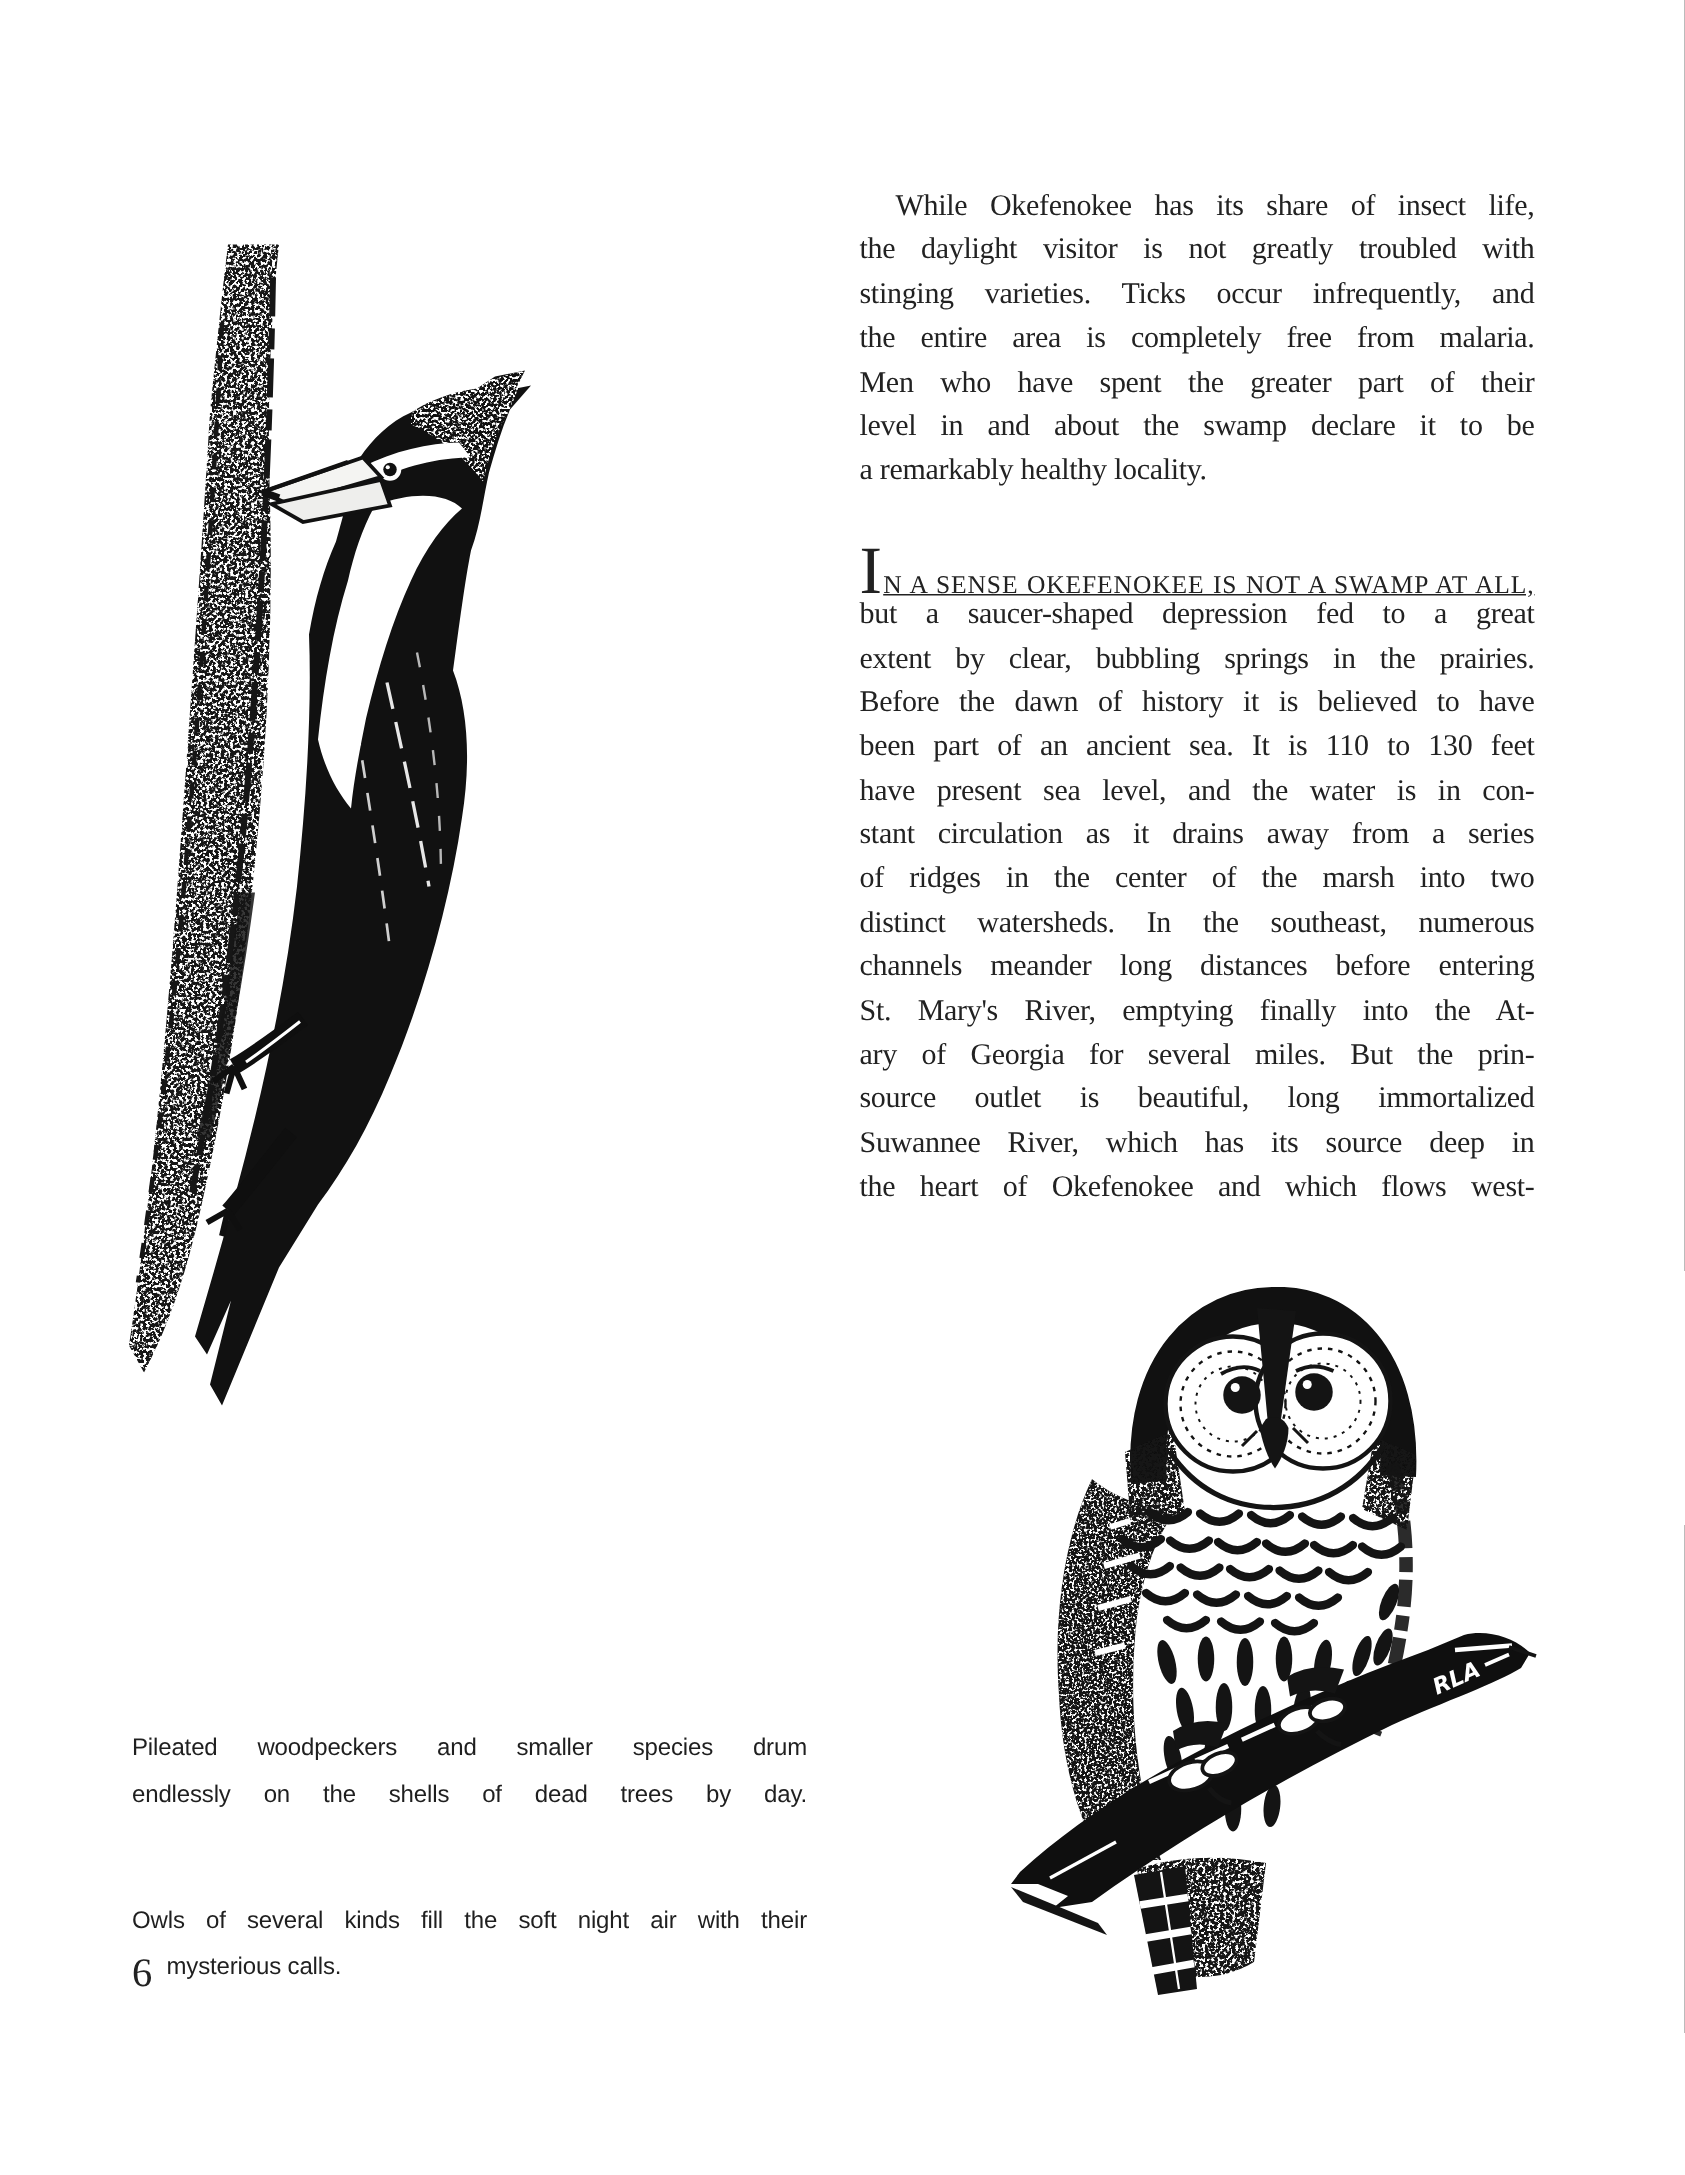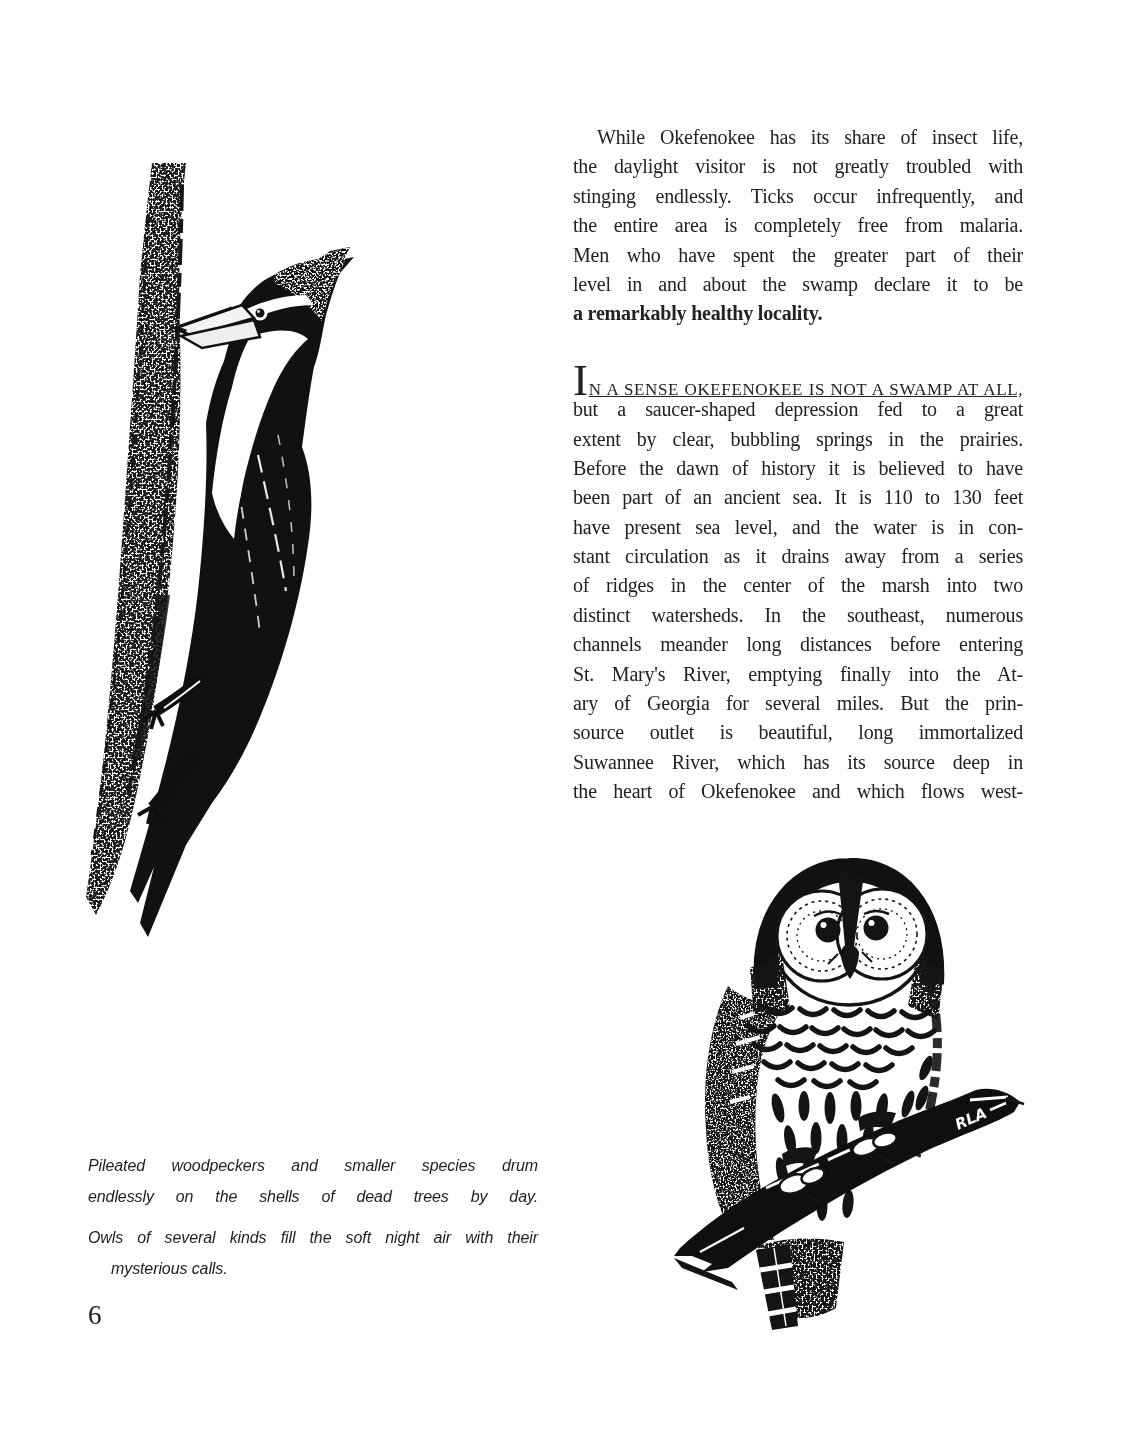--- a/index.html
+++ b/index.html
@@ -3,32 +3,32 @@
 <meta charset="utf-8">
 <style>
   html,body{margin:0;padding:0;background:#888;}
   .page{position:relative;width:1123px;height:1450px;background:#ffffff;overflow:hidden;
         font-family:"Liberation Serif","DejaVu Serif",serif;color:#222;}
   
   .main-col{position:absolute;left:573px;top:123px;width:450px;}
   .line{line-height:29.4px;height:29.4px;font-size:20px;letter-spacing:-0.2px;
         text-align:justify;text-align-last:justify;white-space:normal;}
   .line.indent{text-indent:24px;}
-  .line.last{text-align-last:left;font-weight:bold;}
+  .line.last{text-align-last:left;}
   .para2{margin-top:37px;}
   .leadcap{font-size:45px;line-height:29.4px;}
   .smallcaps{font-size:17px;letter-spacing:0.6px;line-height:29.4px;margin-left:1px;text-decoration:underline;}
   
   .caption{position:absolute;left:88px;width:450px;
            font-family:"Liberation Sans","DejaVu Sans",sans-serif;color:#1f1f1f;}
   .cap-line{font-size:16px;letter-spacing:-0.1px;line-height:30.5px;height:30.5px;
-            text-align:justify;text-align-last:justify;font-style:italic;}
+            text-align:justify;text-align-last:justify;}
   .cap-line.last{text-align-last:left;margin-left:23px;}
   .caption1{top:1151px;}
-  .caption2{top:1223px;}
+  .caption2{top:1266px;}
   .page-number{position:absolute;left:88px;top:1300px;font-size:27px;color:#222;}
   
   .illu{position:absolute;}
   .illu-woodpecker{left:82px;top:155px;}
   .illu-owl{left:670px;top:858px;}
   svg text.sig{font-family:"DejaVu Sans",sans-serif;font-style:italic;font-weight:bold;}
 </style>
 </head>
 <body>
 
@@ -220,21 +220,21 @@
       <path fill="#141414" d="M86,392 L102,472 L128,468 L120,386 Z"></path>
       <path d="M90,412 l32,-5 M94,434 l30,-5 M98,456 l28,-5" stroke="#ffffff" stroke-width="5" fill="none"></path>
       <path d="M104,390 L116,468" stroke="#ffffff" stroke-width="1.5" fill="none"></path>
     </g>
   </svg>
 
   <div class="main-col">
     <div class="para para1">
       <div class="line indent">While Okefenokee has its share of insect life,</div>
       <div class="line">the daylight visitor is not greatly troubled with</div>
-      <div class="line">stinging endlessly. Ticks occur infrequently, and</div>
+      <div class="line">stinging varieties. Ticks occur infrequently, and</div>
       <div class="line">the entire area is completely free from malaria.</div>
       <div class="line">Men who have spent the greater part of their</div>
       <div class="line">level in and about the swamp declare it to be</div>
       <div class="line last">a remarkably healthy locality.</div>
     </div>
     <div class="para para2">
       <div class="line">
         <span class="leadcap">I</span><span class="smallcaps">N A SENSE OKEFENOKEE IS NOT A SWAMP AT ALL,</span>
       </div>
       <div class="line">but a saucer-shaped depression fed to a great</div>

